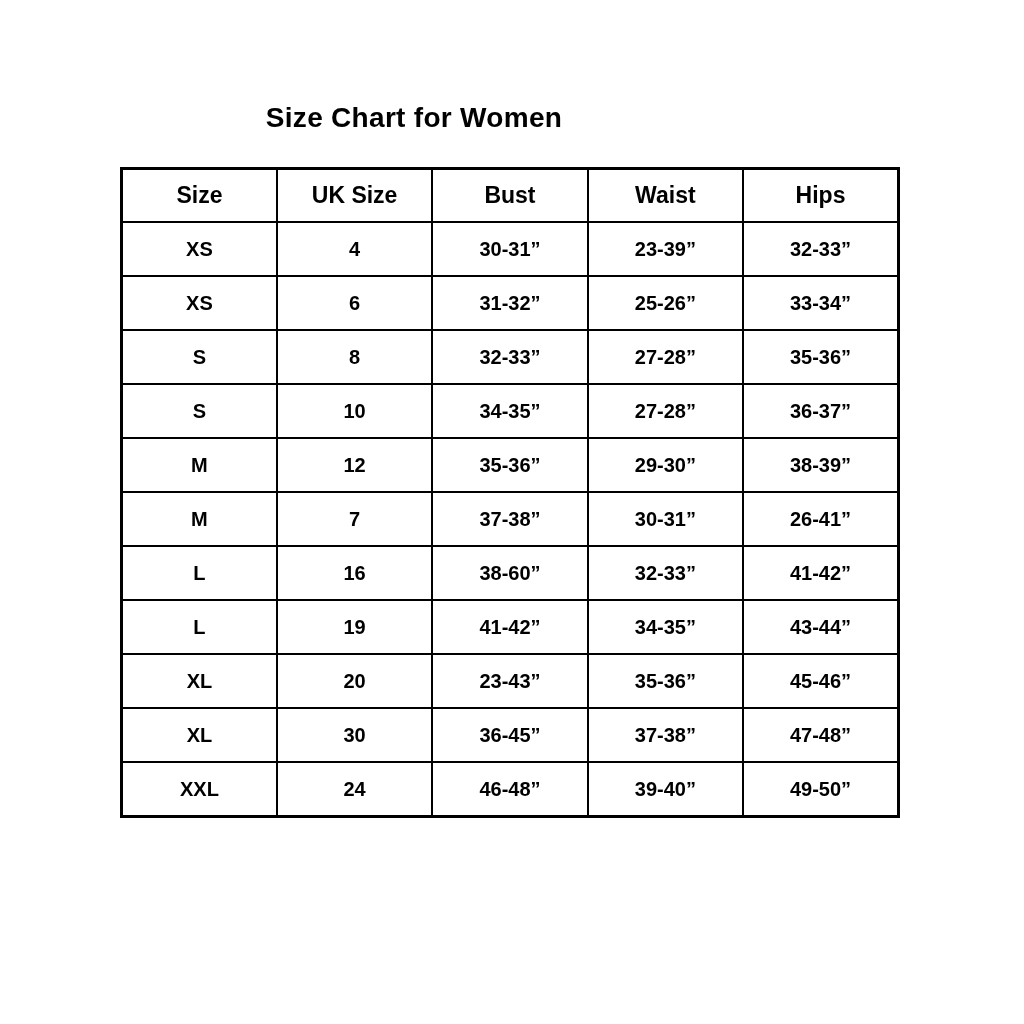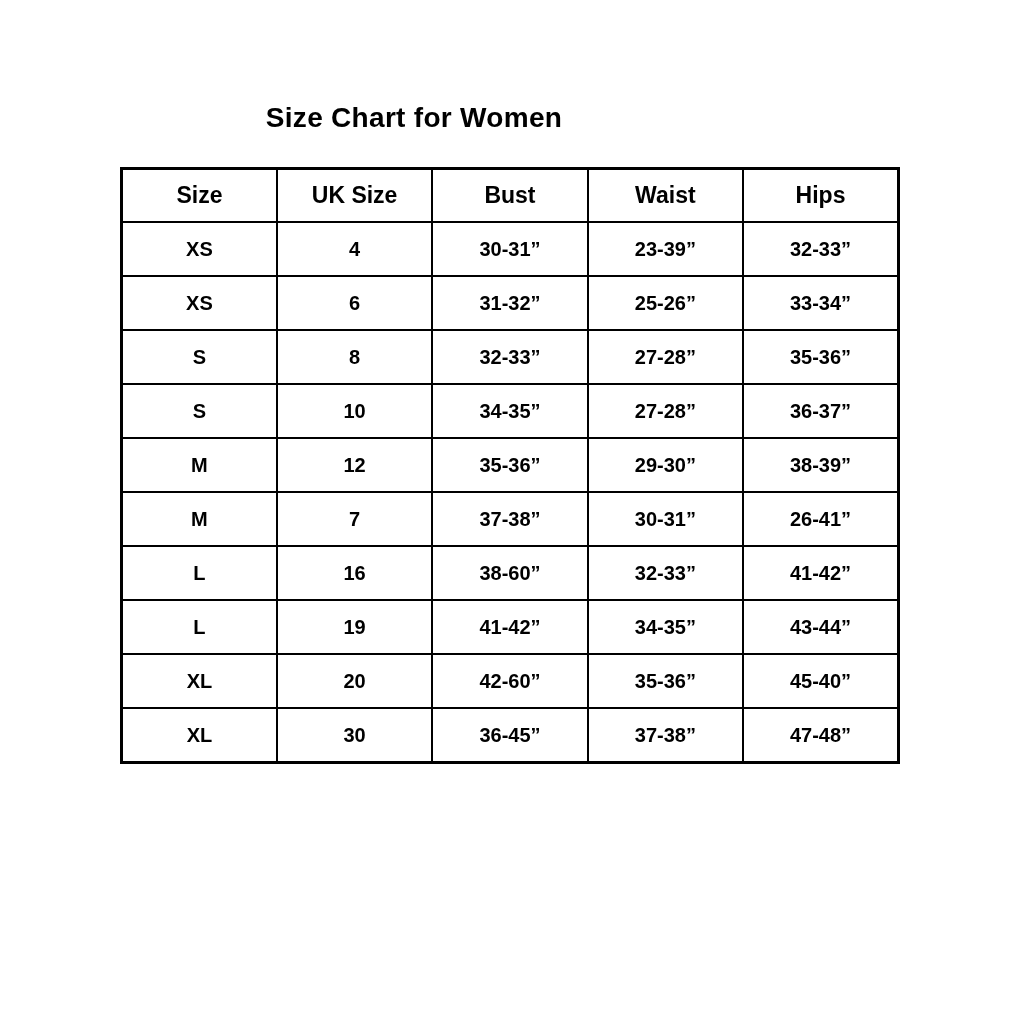--- a/index.html
+++ b/index.html
@@ -123,27 +123,34 @@
       <tr>
         <td>L</td>
         <td>19</td>
         <td>41-42”</td>
         <td>34-35”</td>
         <td>43-44”</td>
       </tr>
       <tr>
         <td>XL</td>
         <td>20</td>
-        <td>42-60”</td>
+        <td>23-43”</td>
         <td>35-36”</td>
-        <td>45-40”</td>
+        <td>45-46”</td>
       </tr>
       <tr>
         <td>XL</td>
         <td>30</td>
         <td>36-45”</td>
         <td>37-38”</td>
         <td>47-48”</td>
       </tr>
+      <tr>
+        <td>XXL</td>
+        <td>24</td>
+        <td>46-48”</td>
+        <td>39-40”</td>
+        <td>49-50”</td>
+      </tr>
     </tbody>
   </table>
 
 </div>
 
 </body></html>

